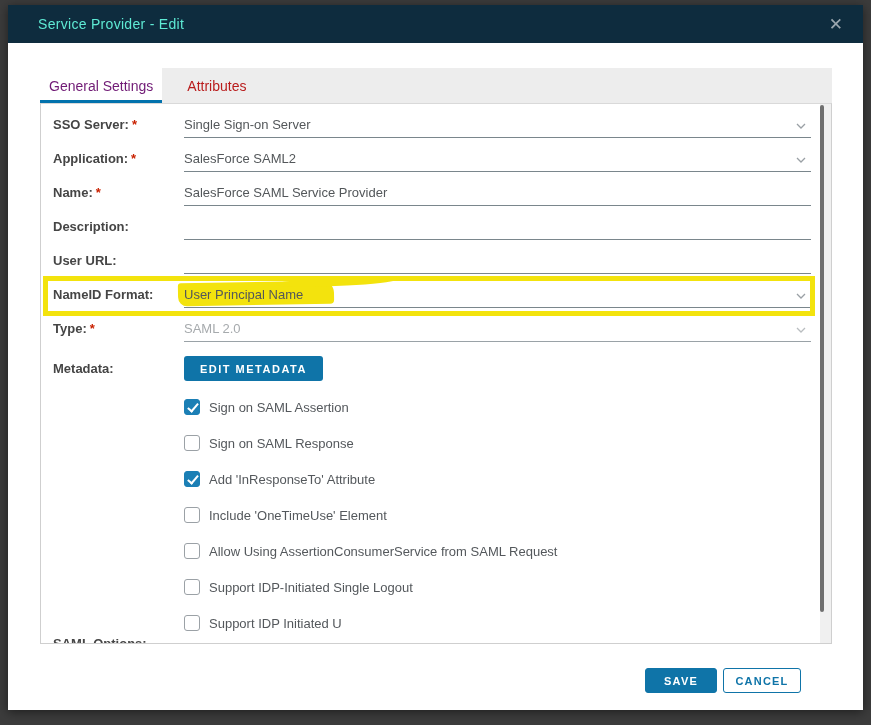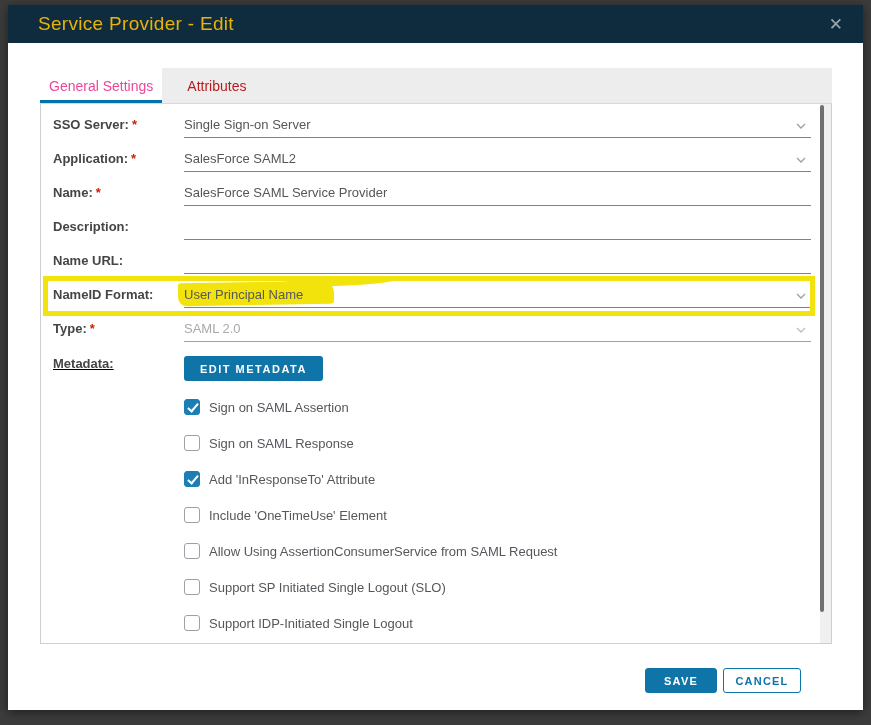--- a/index.html
+++ b/index.html
@@ -3,28 +3,28 @@
 <meta charset="utf-8">
 <style>
   * { margin:0; padding:0; box-sizing:border-box; }
   html,body { width:871px; height:725px; }
   body { background:#3c3c3c; font-family:"Liberation Sans", sans-serif; position:relative; overflow:hidden; }
 
   .modal { position:absolute; left:8px; top:5px; width:855px; height:705px; background:#ffffff;
            box-shadow:0 2px 10px rgba(0,0,0,.5); }
 
   .modal-header { height:38px; background:#0e2c3e; display:flex; align-items:center; padding:0 20px 0 30px; }
-  .modal-title { color:#eab308; font-size:19px; font-weight:400; letter-spacing:.3px; }
+  .modal-title { color:#5eead4; font-size:14px; font-weight:400; letter-spacing:.3px; }
   .close-btn { margin-left:auto; color:#9aa6ae; font-size:17px; line-height:1; cursor:pointer; background:none; border:none; font-family:inherit; }
 
   .modal-body { padding:0 31px 0 32px; }
 
   .tabbar { margin-top:25px; height:35px; background:#ededed; display:flex; align-items:stretch; }
   .tab { font-size:14px; display:flex; align-items:center; padding:0 9px; cursor:pointer; }
-  .tab.active { background:#ffffff; color:#ec4899; border-bottom:3px solid #0272ad; padding-top:3px; }
+  .tab.active { background:#ffffff; color:#701a75; border-bottom:3px solid #0272ad; padding-top:3px; }
   .tab.inactive { color:#b91c1c; margin-left:17px; padding:0 8px; }
 
   .scrollpane { position:relative; height:541px; border:1px solid #cfcfcf; border-top:1px solid #d9d9d9;
                 overflow:hidden; background:#fff; }
   .scrollbar-track { position:absolute; top:0; right:0; width:11px; height:100%; background:#f0f0f0; z-index:9; }
   .scrollbar-thumb { position:absolute; left:0; top:1px; width:4px; height:94%; background:#6f6f6f; border-radius:2px; }
 
   .frow { display:flex; align-items:flex-end; padding:0 20px 0 12px; margin-top:12px; height:22px; position:relative; }
   .frow.first { margin-top:12px; }
   .flabel { width:131px; flex-shrink:0; font-size:13px; font-weight:bold; color:#454545; padding-bottom:6px; white-space:nowrap; }
@@ -116,21 +116,21 @@
       </div>
 
       <div class="frow">
         <div class="flabel"><span>Description:</span></div>
         <div class="fctl">
           <span class="val"></span>
         </div>
       </div>
 
       <div class="frow">
-        <div class="flabel"><span>Name URL:</span></div>
+        <div class="flabel"><span>User URL:</span></div>
         <div class="fctl">
           <span class="val"></span>
         </div>
       </div>
 
       <div class="frow">
         <div class="hl-frame"></div>
         <div class="flabel"><span>NameID Format:</span></div>
         <div class="fctl">
           <span class="hl-marker"></span>
@@ -149,21 +149,21 @@
         <div class="fctl disabled">
           <span class="val">SAML 2.0</span>
           <span class="chev">
               <svg width="12" height="12" viewBox="0 0 12 12">
                 <path d="M2 4l4 4 4-4" fill="none" stroke="#b9bdc0" stroke-width="1.3"></path>
               </svg>
             </span>
         </div>
       </div>
 
-      <div class="frow btn-row" style="height:25px; align-items:flex-start;text-decoration:underline;">
+      <div class="frow btn-row" style="height:25px; align-items:center;">
         <div class="flabel" style="padding-bottom:0;"><span>Metadata:</span></div>
         <div style="flex:1;">
           <button class="edit-metadata-btn">EDIT METADATA</button>
         </div>
       </div>
 
       <div class="options-row">
         <div class="flabel"><span>SAML Options:</span></div>
         <div class="cb-list">
   <div class="cb-row">
@@ -184,24 +184,20 @@
   <div class="cb-row">
     <span class="cb-box"></span>
     <span class="cb-label">Include 'OneTimeUse' Element</span>
   </div>
 
   <div class="cb-row">
     <span class="cb-box"></span>
     <span class="cb-label">Allow Using AssertionConsumerService from SAML Request</span>
   </div>
 
-  <div class="cb-row">
-    <span class="cb-box"></span>
-    <span class="cb-label">Support SP Initiated Single Logout (SLO)</span>
-  </div>
 
   <div class="cb-row">
     <span class="cb-box"></span>
     <span class="cb-label">Support IDP-Initiated Single Logout</span>
   </div>
 
   <div class="cb-row">
     <span class="cb-box"></span>
     <span class="cb-label">Support IDP Initiated U</span>
   </div>

